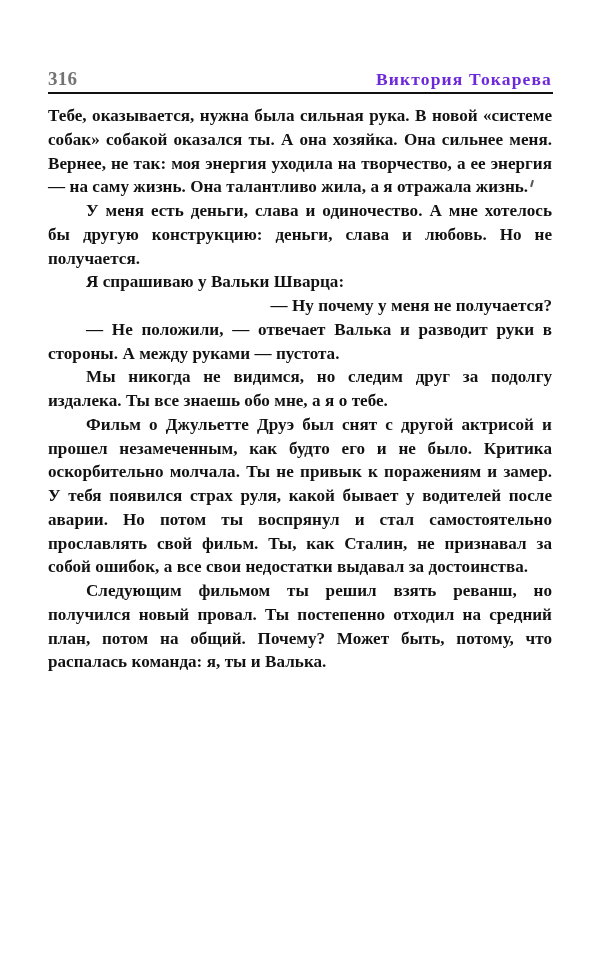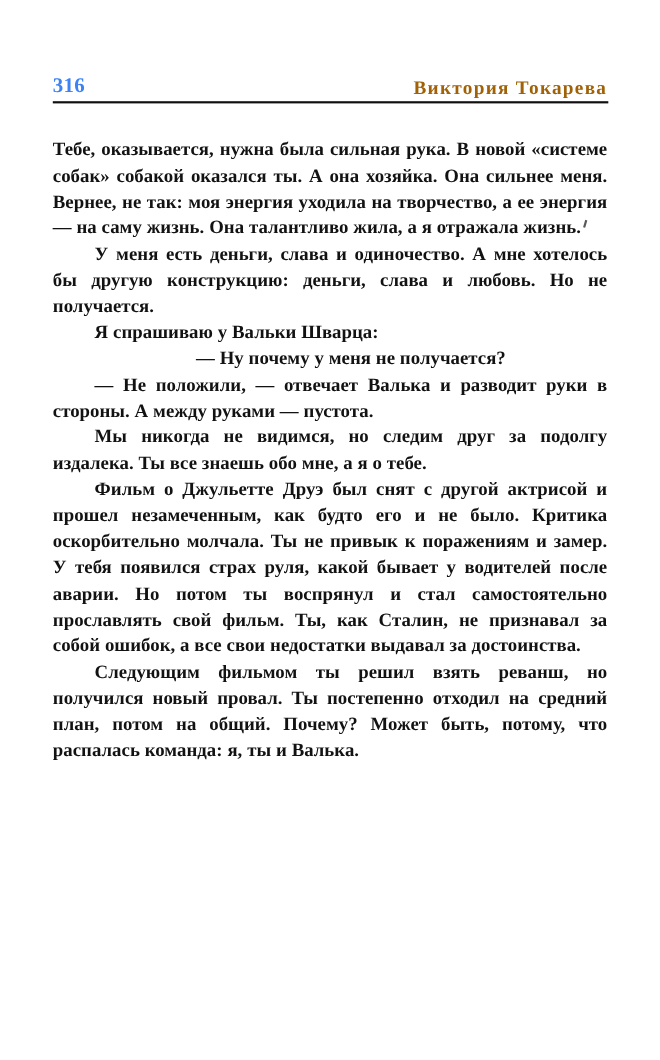--- a/index.html
+++ b/index.html
@@ -29,29 +29,29 @@
     display: flex;
     align-items: flex-end;
     justify-content: space-between;
   }
 
   .folio {
     font-size: 19px;
     line-height: 1;
     font-weight: 600;
     letter-spacing: 0.2px;
-    color: #3b82f6;
+    color: #737373;
   }
 
   .author-name {
     font-size: 17.5px;
     line-height: 1;
     font-weight: 600;
     letter-spacing: 1.15px;
-    color: #a16207;
+    color: #6d28d9;
     white-space: nowrap;
   }
 
   .head-rule {
     position: absolute;
     left: 48px;
     right: 47px;
     top: 92px;
     height: 2.4px;
     background: #101010;
@@ -74,26 +74,25 @@
   }
 
   .text-block p {
     margin: 0;
     text-indent: 38px;
   }
 
   
   .text-block p.flush {
     text-indent: 0;
-    margin-top: 20px;
   }
 
   
   .text-block p.dialogue-last {
-    text-align: center;
+    text-align: right;
   }
 
   .text-block p.short-last {
     text-align: left;
   }
 
   
   .scan-speck {
     display: inline-block;
     width: 2px;

